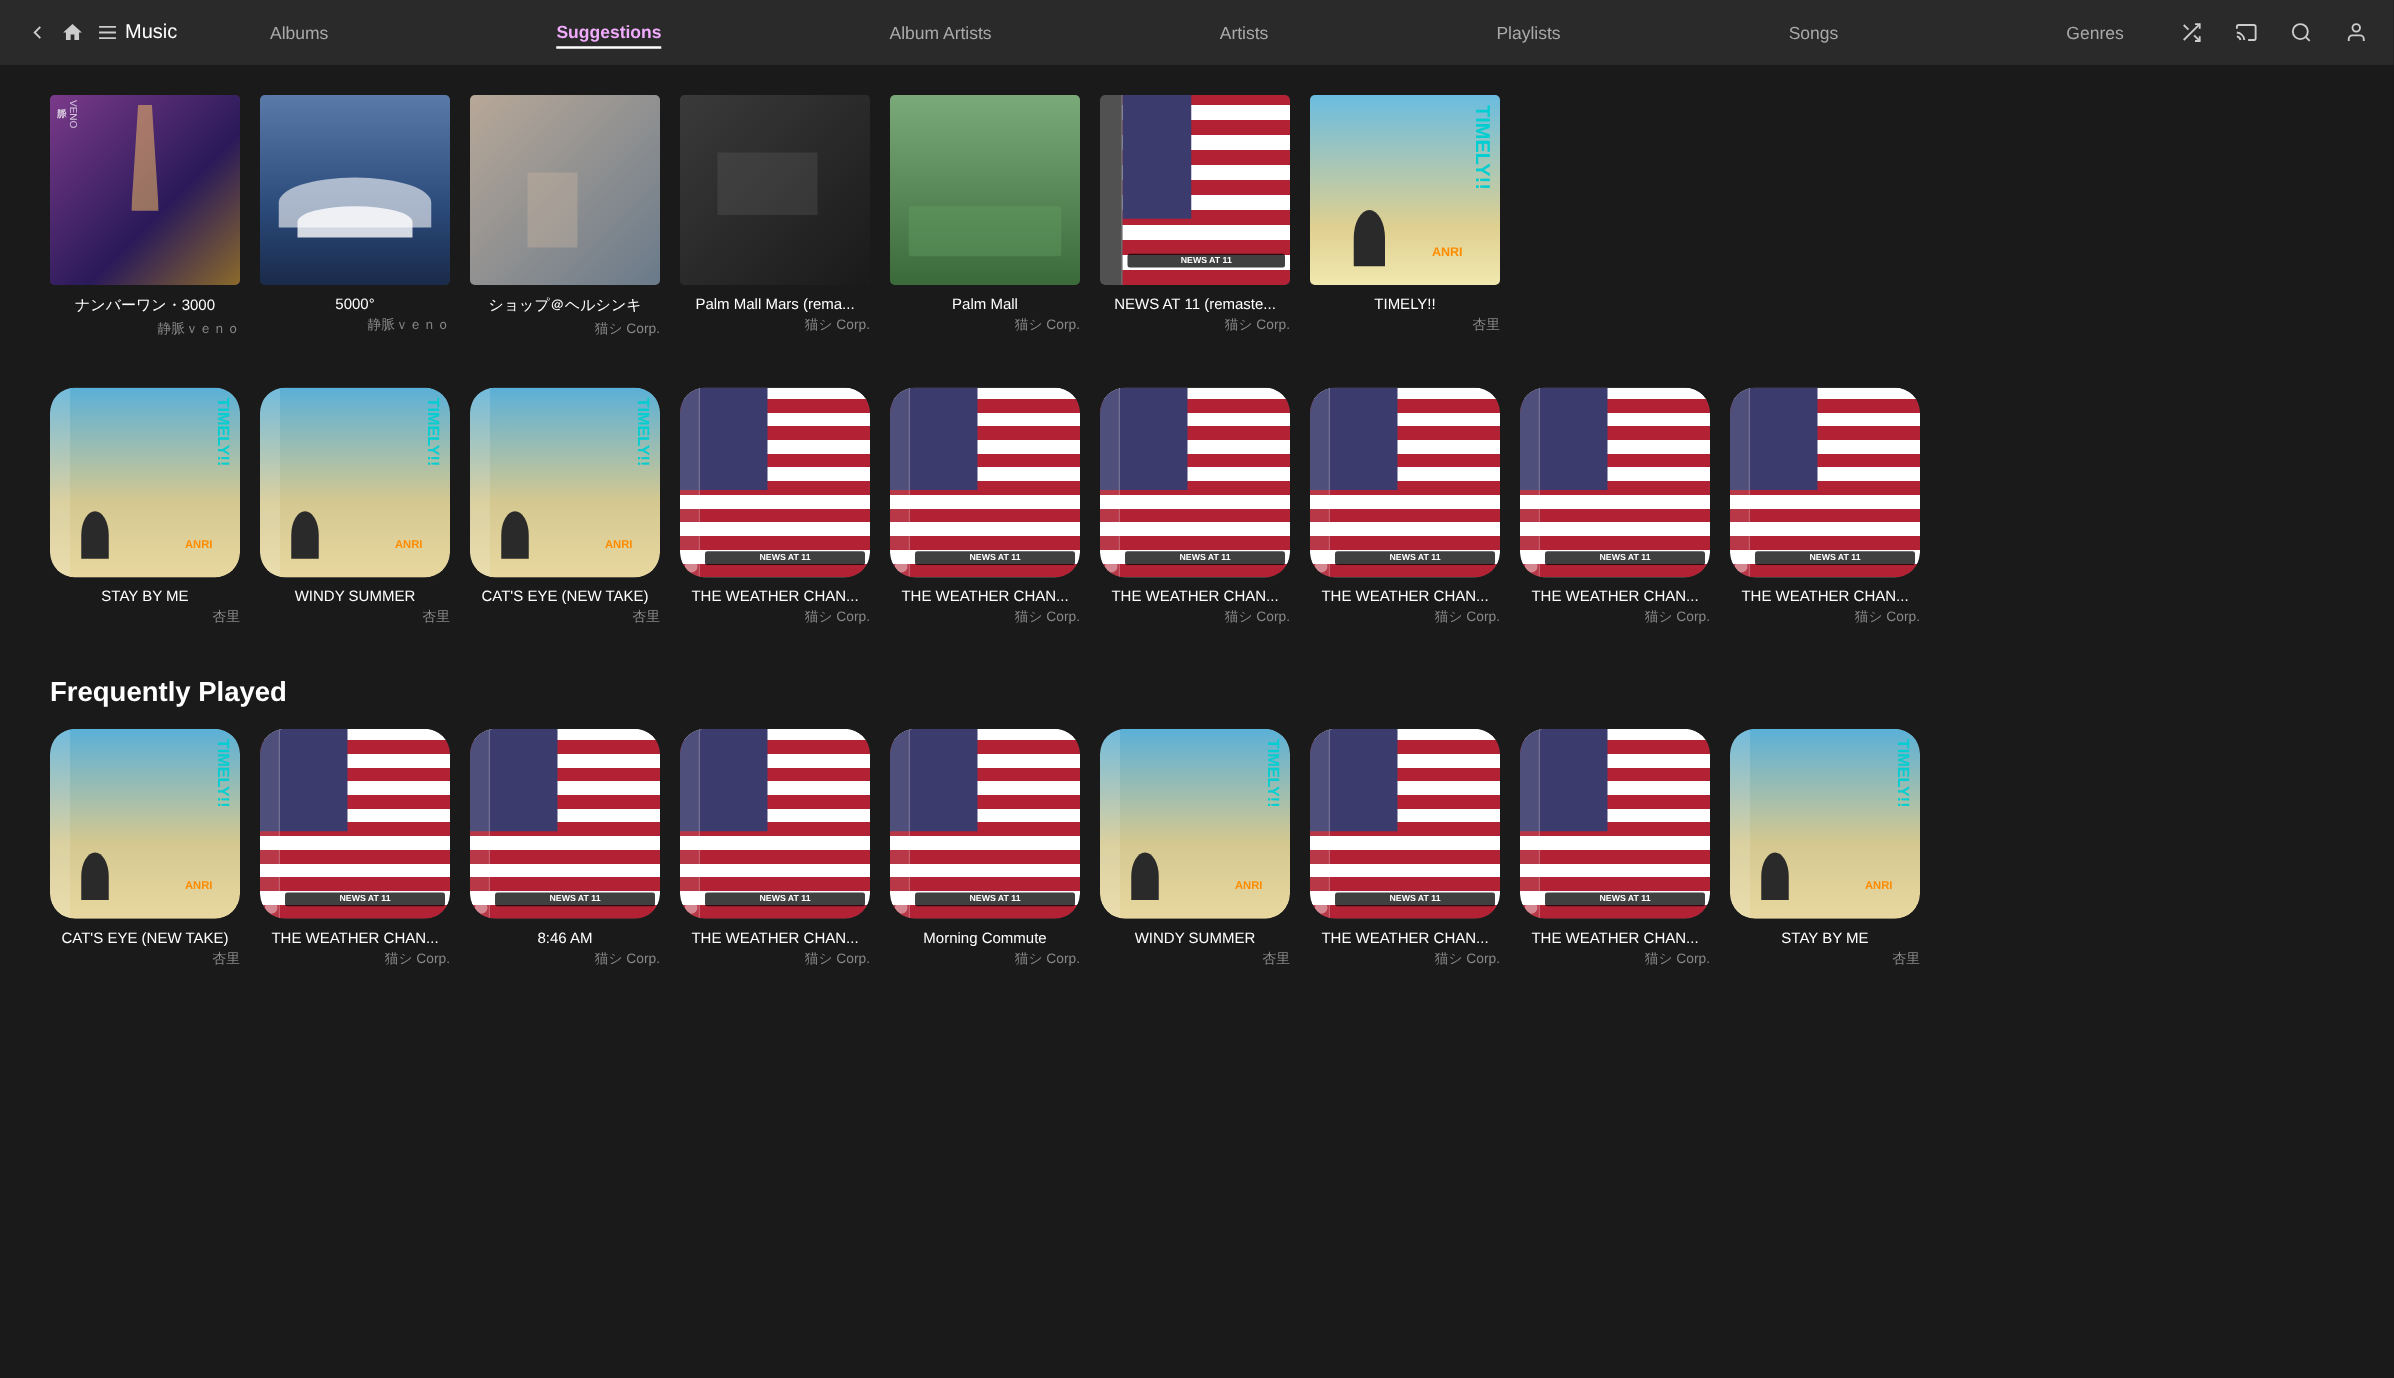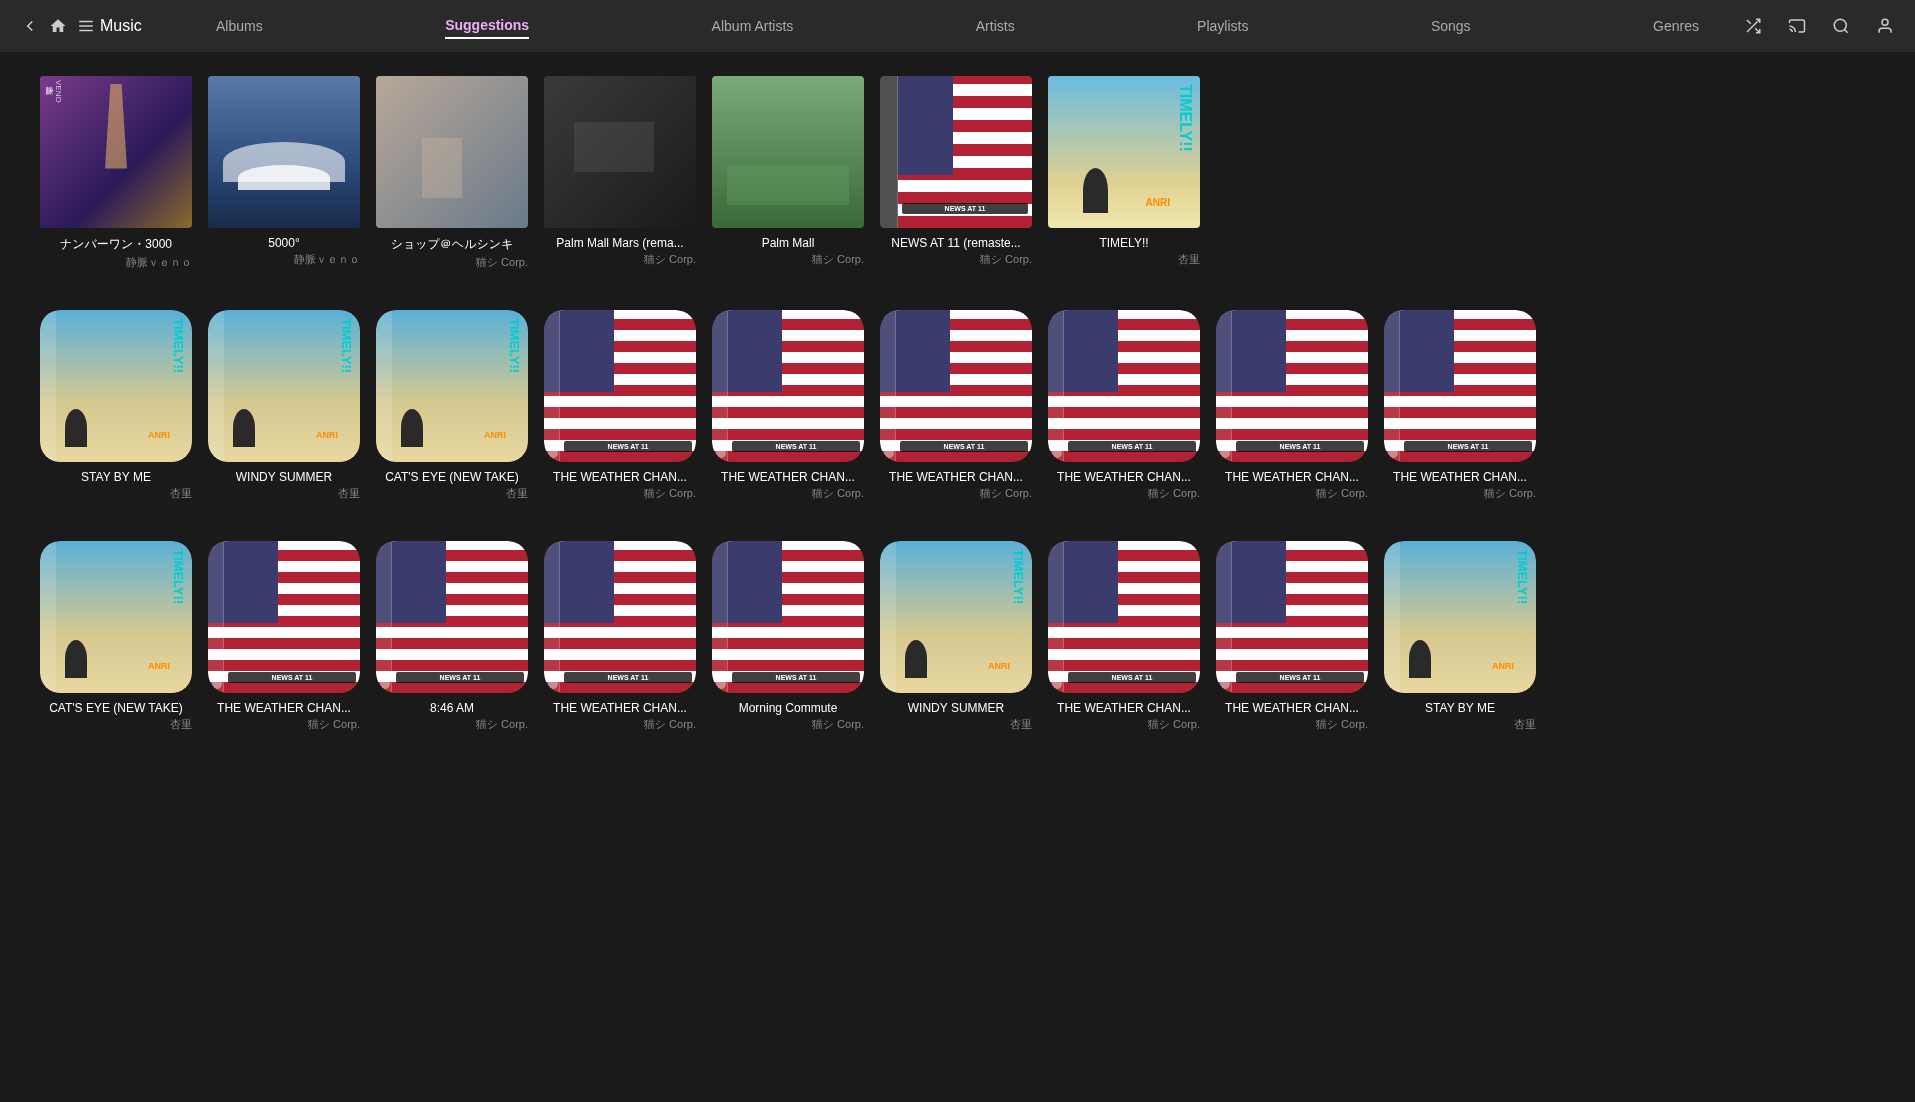--- a/index.html
+++ b/index.html
@@ -532,20 +532,21 @@
           </div>
         </div>
         <div class="album-title">THE WEATHER CHAN...</div>
         <div class="album-artist">猫シ Corp.</div>
       </div>
 
     </div>
   </div>
 
   <div class="section">
+    <div class="section-title">Frequently Played</div>
     <div class="album-grid">
 
       <div class="album-item">
         <div class="album-art" style="border-radius:20px;">
           <div class="rounded-timely">
             <div class="rt-side"></div>
             <div class="rt-text">TIMELY!!</div>
             <div style="position:absolute;bottom:15px;left:25px;width:22px;height:38px;background:#2a2a2a;border-radius:50% 50% 0 0;"></div>
             <div style="position:absolute;right:22px;bottom:22px;font-size:9px;font-weight:bold;color:#ff8c00;">ANRI</div>
           </div>

